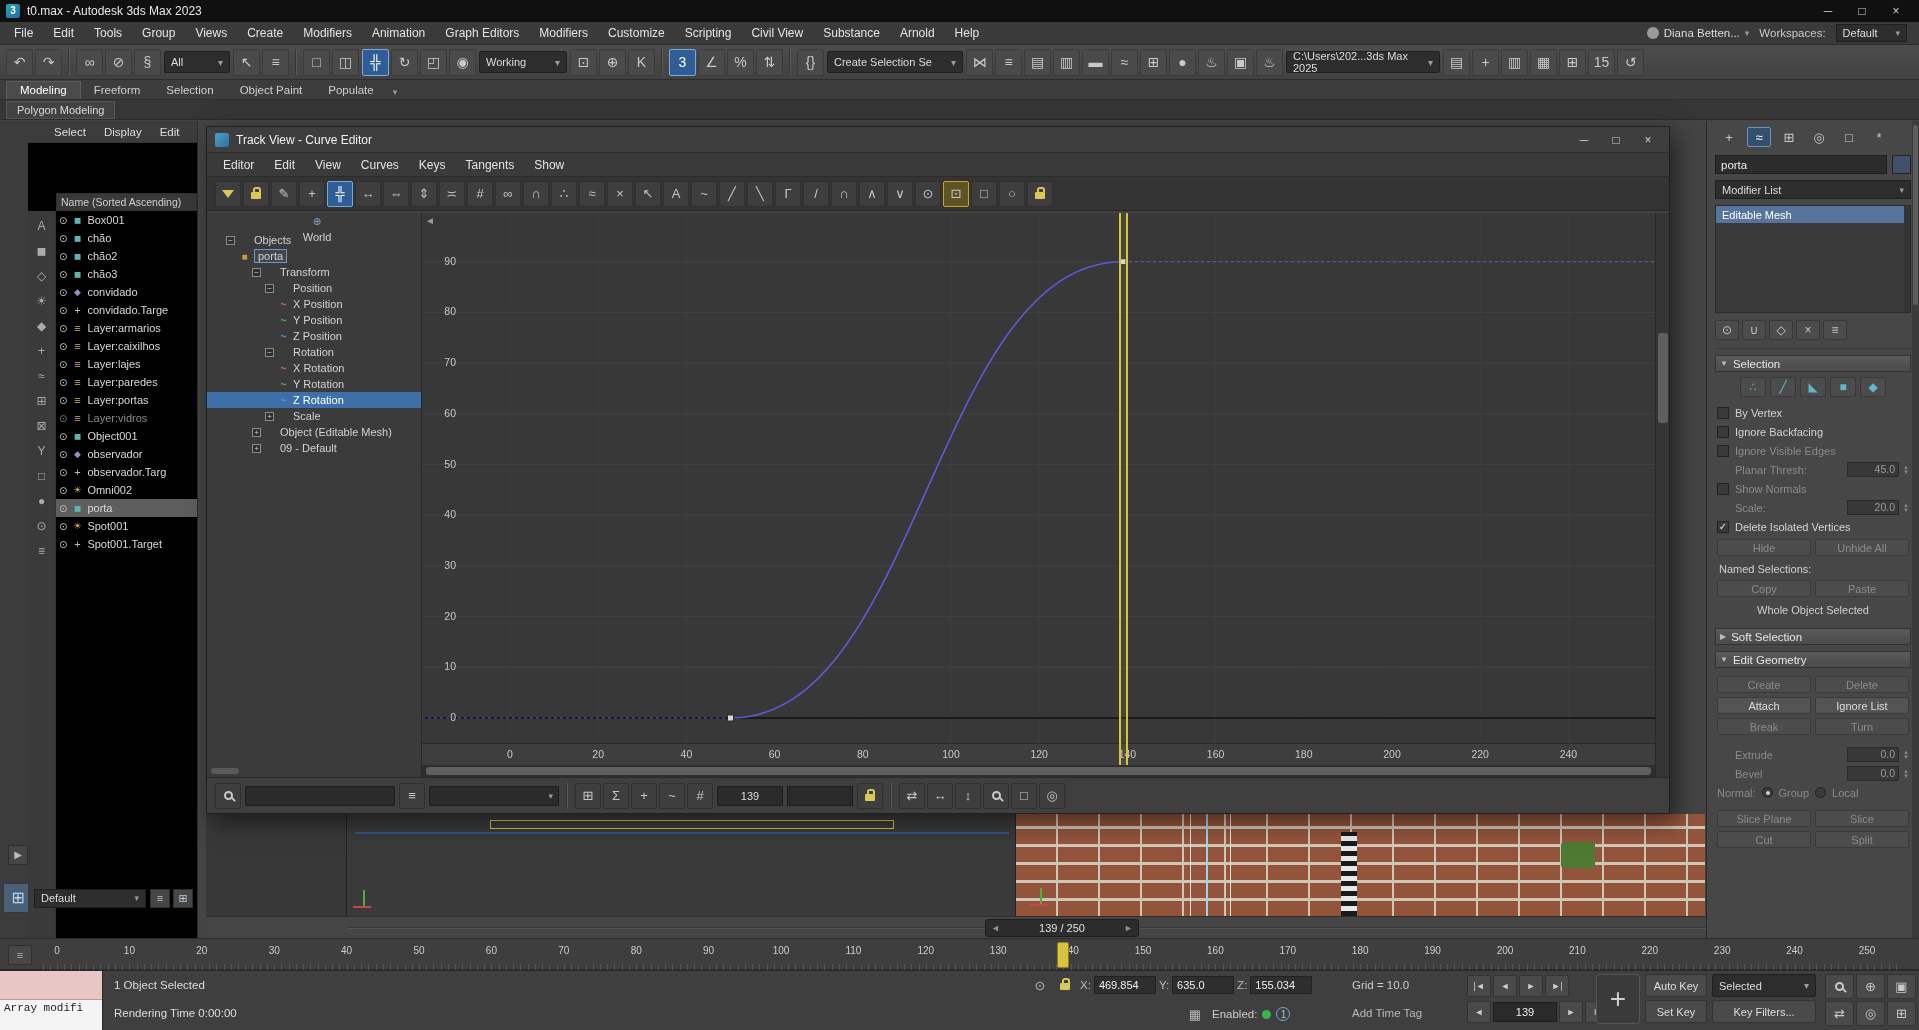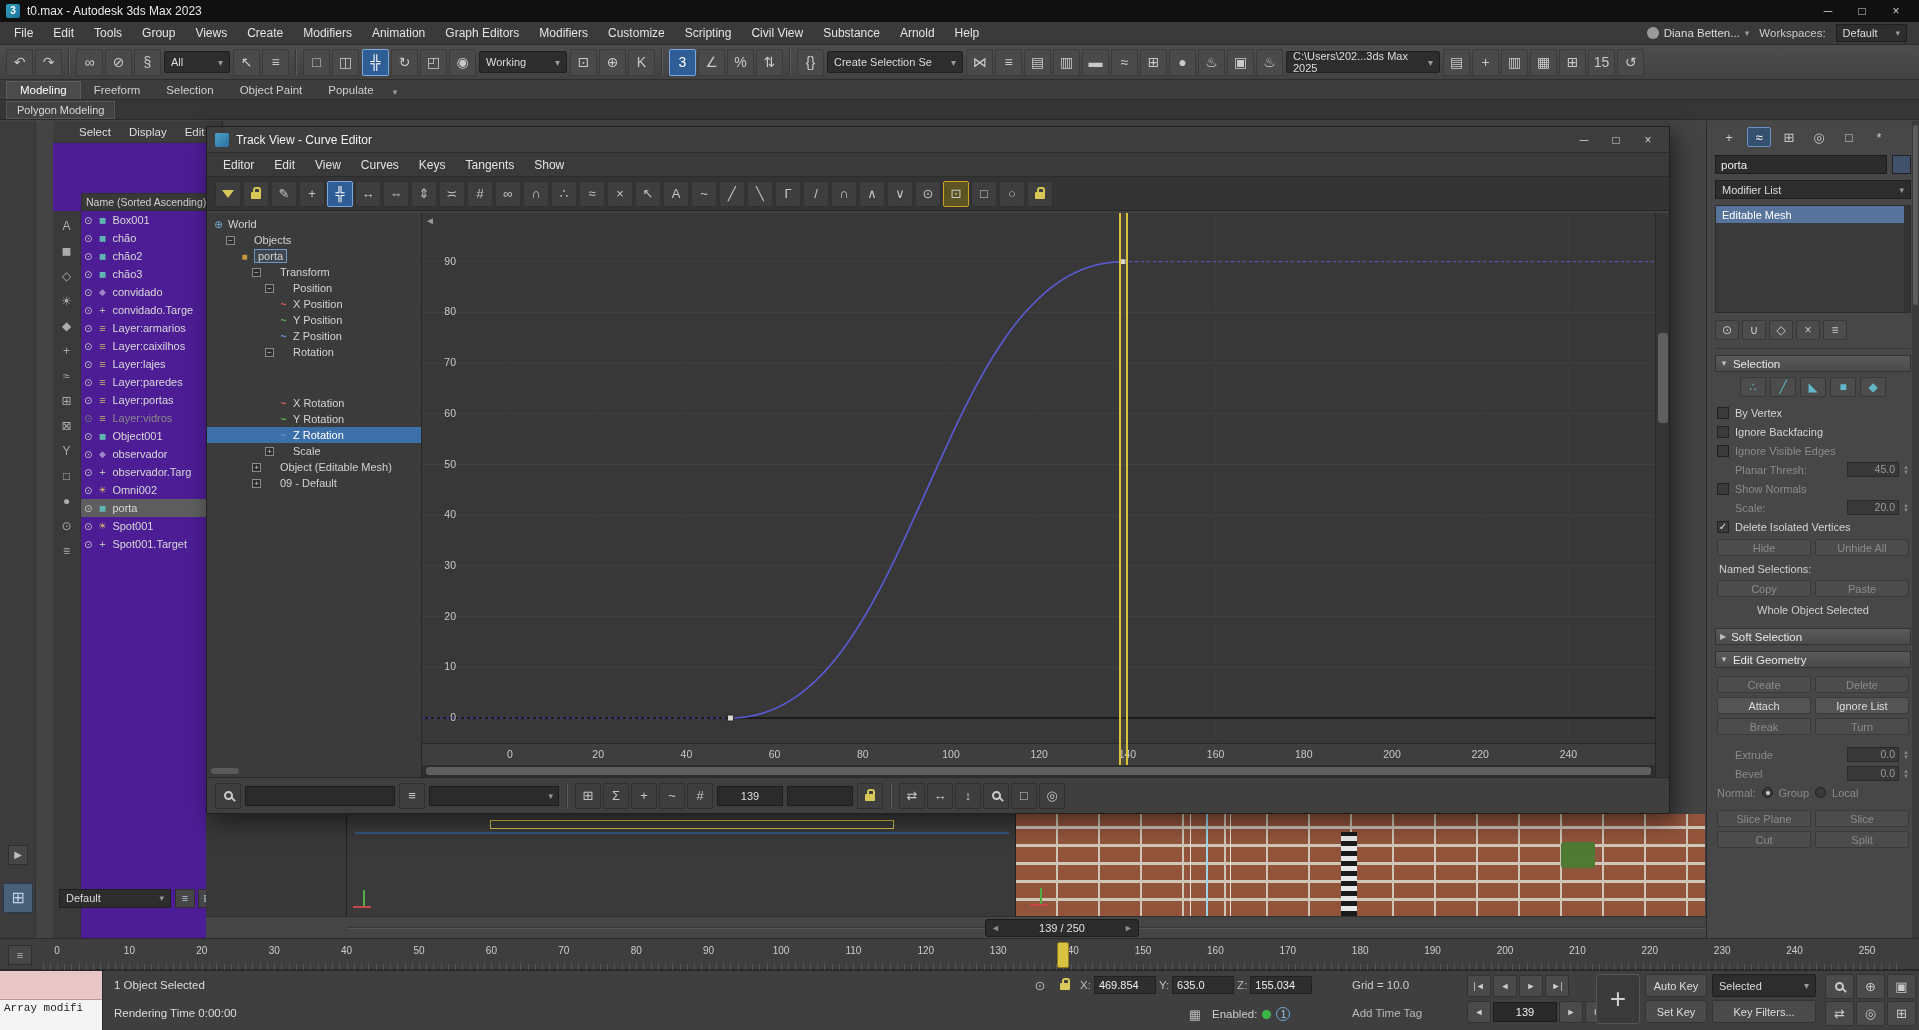--- a/index.html
+++ b/index.html
@@ -39,21 +39,21 @@
 .rtab{padding:2px 13px 3px;font-size:11.5px;color:#cfcfcf;}
 .rtab.active{background:#4b4b4b;color:#fff;border:1px solid #5c5c5c;border-bottom:none;}
 #ribbon-caret{margin-left:6px;margin-bottom:2px;}
 #pm-row{position:absolute;left:0;top:100px;width:1919px;height:20px;background:#363636;border-bottom:1px solid #2a2a2a;}
 #pm-btn{position:absolute;left:6px;top:1px;padding:2px 10px;font-size:11px;color:#dadada;background:#424242;border:1px solid #555;}
 
 
 #side-strip{position:absolute;left:0;top:121px;width:36px;height:817px;background:#3c3c3c;border-right:1px solid #333;}
 #dock-collapse{position:absolute;left:8px;top:724px;width:20px;height:20px;background:#464646;border:1px solid #2e2e2e;color:#bbb;font-size:10px;text-align:center;line-height:18px;}
 #layout-tab-icon{position:absolute;left:3px;top:762px;width:30px;height:30px;background:linear-gradient(#57718e,#3c5activate0? );background:#4a6078;border:1px solid #2b3a4a;color:#bcd2e8;font-size:16px;text-align:center;line-height:28px;}
-#explorer{position:absolute;left:53px;top:121px;width:170px;height:817px;background:#4c1d95;border-right:1px solid #2c2c2c;}
+#explorer{position:absolute;left:28px;top:121px;width:170px;height:817px;background:#000000;border-right:1px solid #2c2c2c;}
 #exp-menu{display:flex;height:22px;align-items:center;background:#3c3c3c;border-bottom:1px solid #333;padding-left:18px;gap:2px;}
 .exp-menu-item{font-size:11.5px;color:#dedede;padding:2px 8px;}
 #exp-header{position:absolute;left:28px;top:72px;right:0;height:18px;background:#383838;border:1px solid #303030;font-size:10.5px;color:#cfcfcf;padding:2px 4px;}
 #exp-tools{position:absolute;left:0;top:90px;width:28px;bottom:0;background:#3a3a3a;border-right:1px solid #313131;display:flex;flex-direction:column;align-items:center;padding-top:2px;}
 .exp-tool{width:22px;height:25px;color:#ababab;font-size:12px;display:flex;align-items:center;justify-content:center;}
 #exp-list{position:absolute;left:28px;top:90px;right:0;}
 .exp-row{height:18px;display:flex;align-items:center;gap:4px;padding-left:3px;font-size:11px;color:#d8d8d8;}
 .exp-row.selected{background:#5e5e5e;}
 .exp-row.dimmed{color:#8a8a8a;}
 .exp-row .eye::before{content:"⊙";color:#c2c2c2;font-size:10px;}
@@ -1068,21 +1068,21 @@
         </span>
         <span class="tvbtn ic-lock">
           <span class="g"></span>
         </span>
       </div>
     <div id="tv-body">
       <div id="tv-tree">
 
         <div id="tree-hscroll"></div>
 
-          <div class="tree-row" data-icon="world" style="padding-left: 6px;">
+          <div class="tree-row" data-icon="world" style="padding-left: 6px; flex-direction: column;">
 
             <span class="axis-ic"></span>
             <span class="tlabel">World</span>
           </div>
 
           <div class="tree-row" style="padding-left: 19px;">
             <span class="expand show">−</span>
             <span class="axis-ic"></span>
             <span class="tlabel">Objects</span>
           </div>
@@ -1122,21 +1122,21 @@
             <span class="axis-ic"></span>
             <span class="tlabel">Z Position</span>
           </div>
 
           <div class="tree-row" style="padding-left: 58px;">
             <span class="expand show">−</span>
             <span class="axis-ic"></span>
             <span class="tlabel">Rotation</span>
           </div>
 
-          <div class="tree-row" data-axis="x" style="padding-left: 71px; margin-top: 35px;">
+          <div class="tree-row" data-axis="x" style="padding-left: 71px;">
 
             <span class="axis-ic"></span>
             <span class="tlabel">X Rotation</span>
           </div>
 
           <div class="tree-row" data-axis="y" style="padding-left: 71px;">
 
             <span class="axis-ic"></span>
             <span class="tlabel">Y Rotation</span>
           </div>

